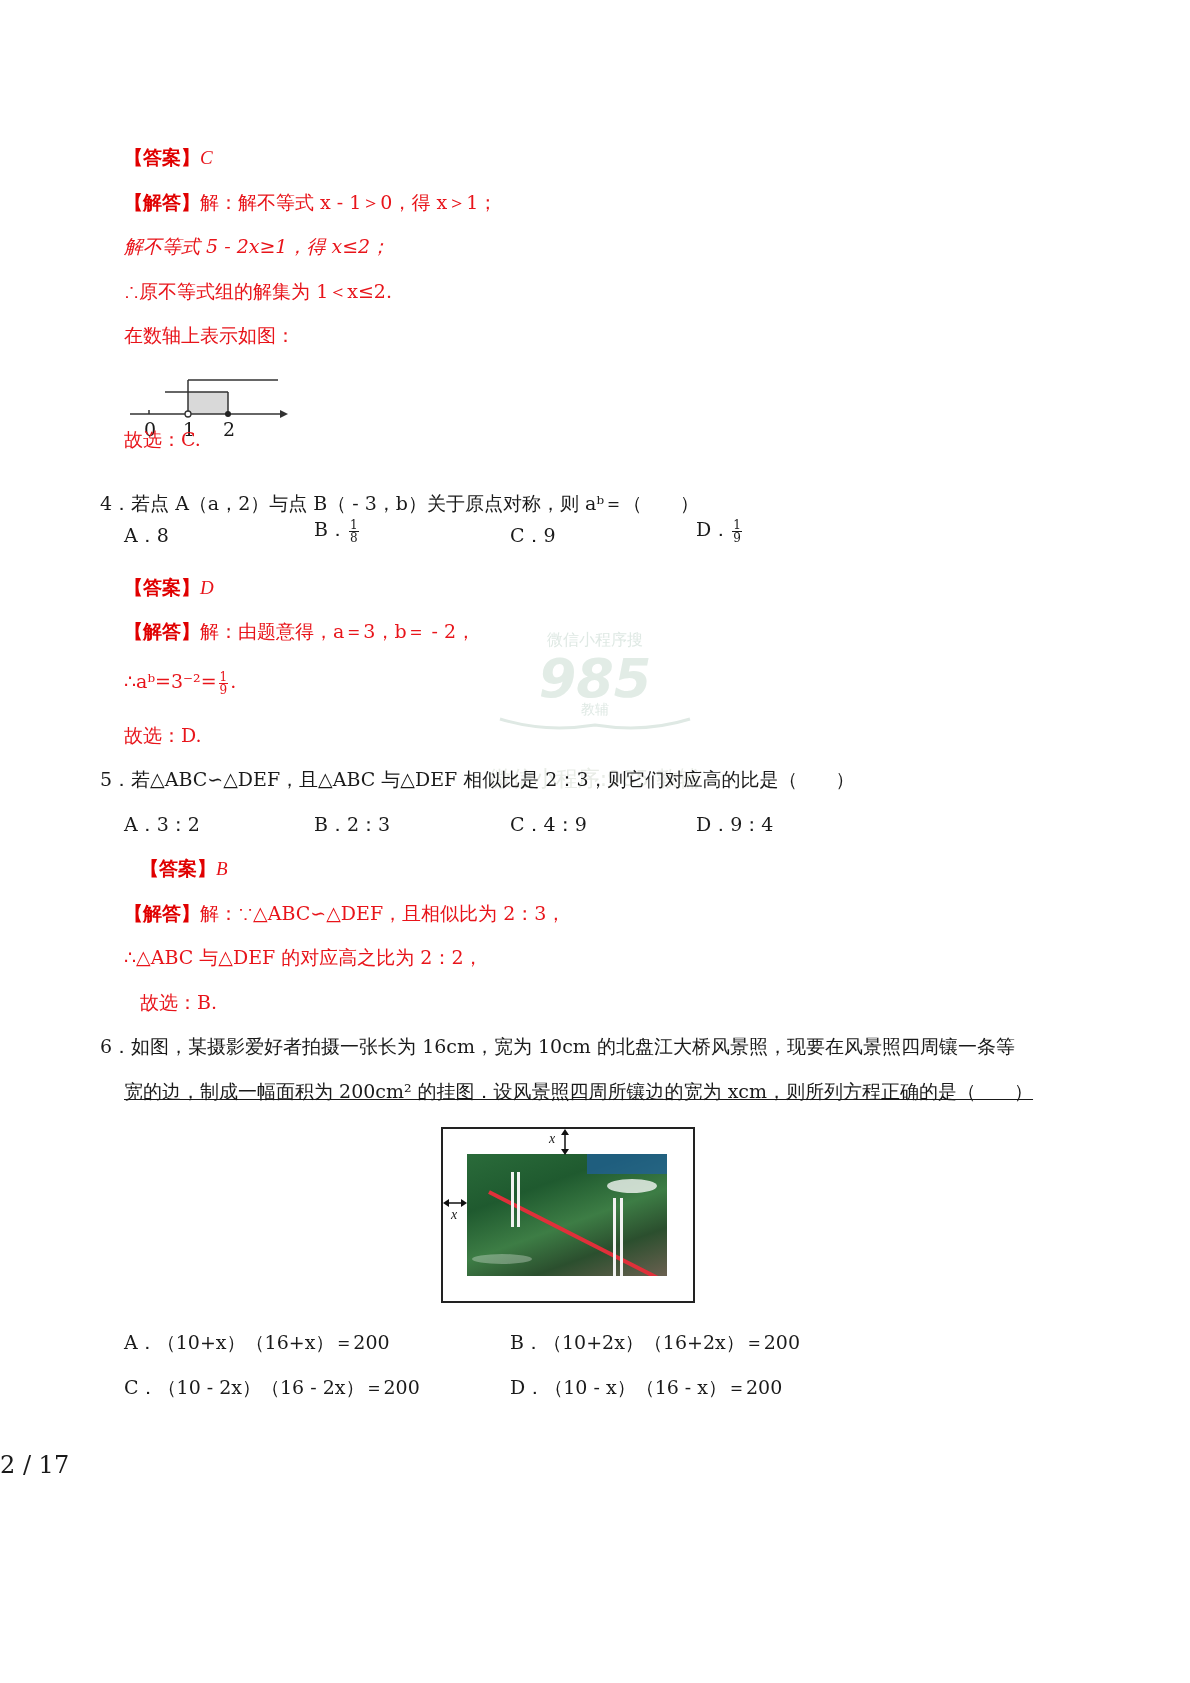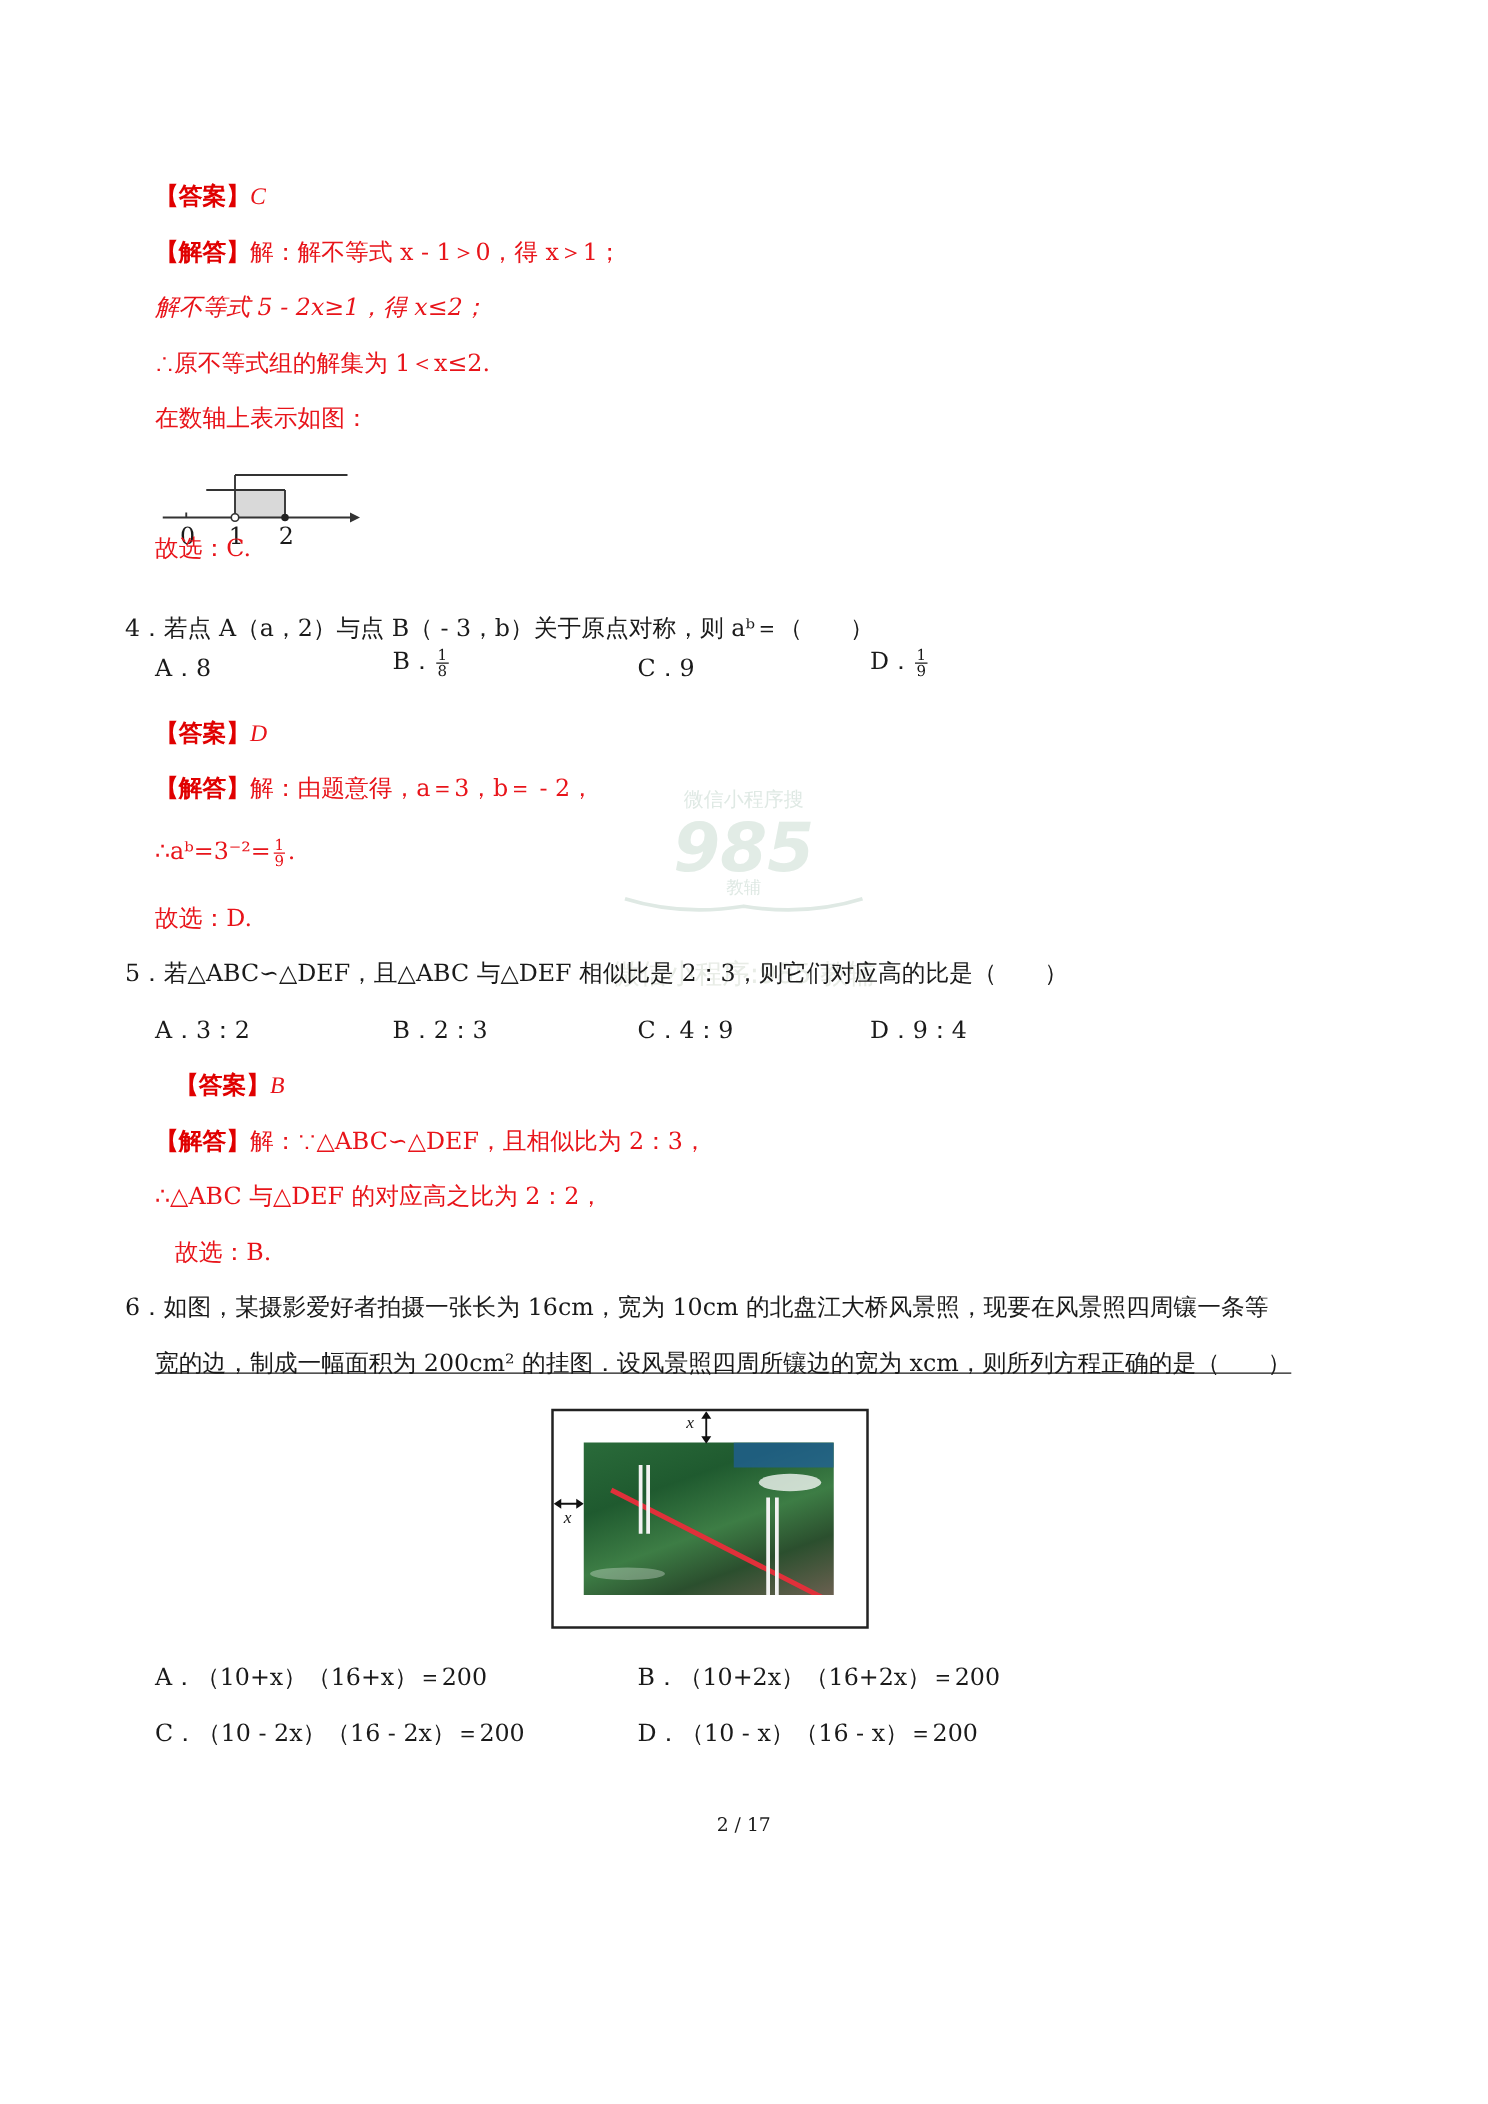--- a/index.html
+++ b/index.html
@@ -23,21 +23,21 @@
   .figure { position:absolute; left:474px; top:1210px; width:268px; height:186px;
             border:2px solid #222; background:#fff; }
   .photo { position:absolute; left:24px; top:26px; width:216px; height:134px;
            background:linear-gradient(160deg,#2a6b3a 0%,#1f5a2f 30%,#3d7d45 55%,#2b4f2e 75%,#6a6050 100%); overflow:hidden; }
   .photo .sky { position:absolute; right:0; top:0; width:80px; height:20px; background:#1f5fa0; opacity:.7; }
   .photo .bridge { position:absolute; left:25px; top:40px; width:210px; height:4px; background:#e0303a;
                    transform-origin:left center; transform:rotate(22deg); }
   .photo .tower { position:absolute; width:3px; background:#f2f2f2; }
   .photo .cloud { position:absolute; background:rgba(255,255,255,.75); border-radius:50%; }
   .xlabel { position:absolute; font-style:italic; font-size:14px; font-family:"Liberation Serif",serif; }
-  .pagenum { position:absolute; left:0; width:100%; top:1552px; text-align:center; font-size:15px; }
+  .pagenum { position:absolute; left:0; width:100%; top:1552px; text-align:left; font-size:24px; }
 </style>
 </head>
 <body>
 
 <div class="line red" style="left:124px;top:144px;">
   <span class="bracket">【答案】</span><span class="it">C</span>
 </div>
 <div class="line red" style="left:124px;top:189px;">
   <span class="bracket">【解答】</span><span>解：解不等式 x - 1＞0，得 x＞1；</span>
 </div>

